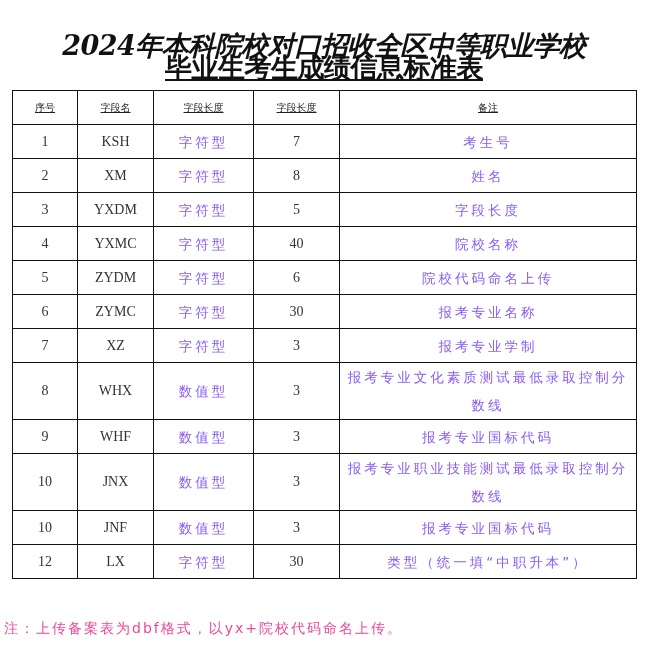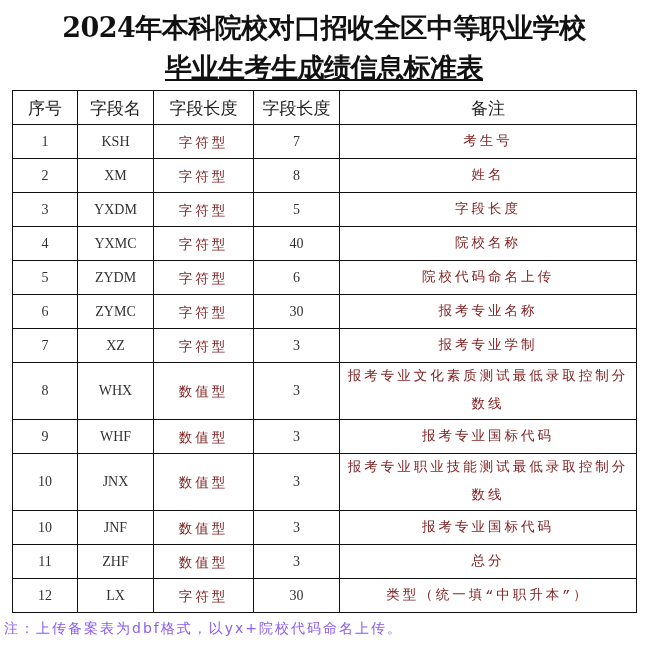--- a/index.html
+++ b/index.html
@@ -19,21 +19,21 @@
     left: 0;
     width: 648px;
     text-align: center;
     font-family: "DejaVu Serif", "Liberation Serif", serif;
     font-weight: bold;
     font-size: 27px;
     letter-spacing: -0.5px;
     color: #111;
     white-space: nowrap;
   }
-  .title.l1 { top: 10px; }
+  .title.l1 { top: 28px; font-style: italic; }
   .title.l2 { top: 50px; text-decoration: underline; }
 
   table.std {
     position: absolute;
     left: 12px;
     top: 90px;
     width: 624px;
     border-collapse: collapse;
     table-layout: fixed;
     font-family: "Liberation Serif", "DejaVu Serif", serif;
@@ -43,44 +43,44 @@
   table.std th, table.std td {
     border: 1.6px solid #111;
     text-align: center;
     vertical-align: middle;
     padding: 0 4px;
     line-height: 28px;
   }
   table.std th {
     font-family: "DejaVu Sans", "Liberation Sans", sans-serif;
     font-weight: normal;
-    font-size: 17px;
+    font-size: 10px;
     color: #222;
     height: 33px;
+    text-decoration: underline;
   }
   table.std td { height: 33px; }
   table.std tr.tall td { height: 56px; }
   td.cn {
     font-family: "DejaVu Sans", "Liberation Sans", sans-serif;
     font-size: 13.5px;
     letter-spacing: 3px;
-    color: #7f1d1d;
+    color: #8b5cf6;
   }
   td.note {
     line-height: 28px;
-    font-family: Liberation Mono, monospace;
   }
   .footnote {
     position: absolute;
     left: 4px;
     top: 620px;
     font-family: "DejaVu Sans", "Liberation Sans", sans-serif;
     font-size: 14px;
     letter-spacing: 2px;
-    color: #8b5cf6;
+    color: #ec4899;
     white-space: nowrap;
   }
 </style>
 </head>
 <body>
 
 <div class="title l1">2024年本科院校对口招收全区中等职业学校</div>
 <div class="title l2">毕业生考生成绩信息标准表</div>
 
 <table class="std">
@@ -172,27 +172,20 @@
       <td class="cn note">报考专业职业技能测试最低录取控制分数线</td>
     </tr>
     <tr>
       <td>10</td>
       <td>JNF</td>
       <td class="cn">数值型</td>
       <td>3</td>
       <td class="cn note">报考专业国标代码</td>
     </tr>
     <tr>
-      <td>11</td>
-      <td>ZHF</td>
-      <td class="cn">数值型</td>
-      <td>3</td>
-      <td class="cn note">总分</td>
-    </tr>
-    <tr>
       <td>12</td>
       <td>LX</td>
       <td class="cn">字符型</td>
       <td>30</td>
       <td class="cn note">类型（统一填“中职升本”）</td>
     </tr>
   </tbody>
 </table>
 
 <div class="footnote">注：上传备案表为dbf格式，以yx+院校代码命名上传。</div>

